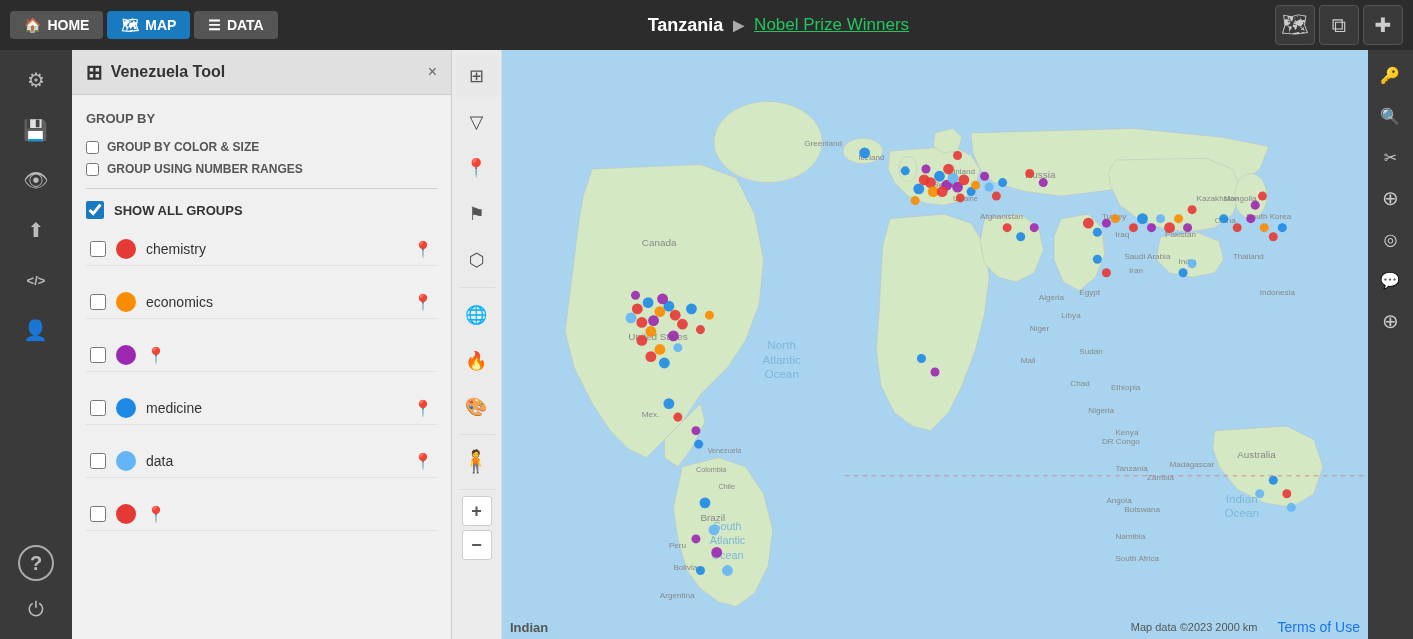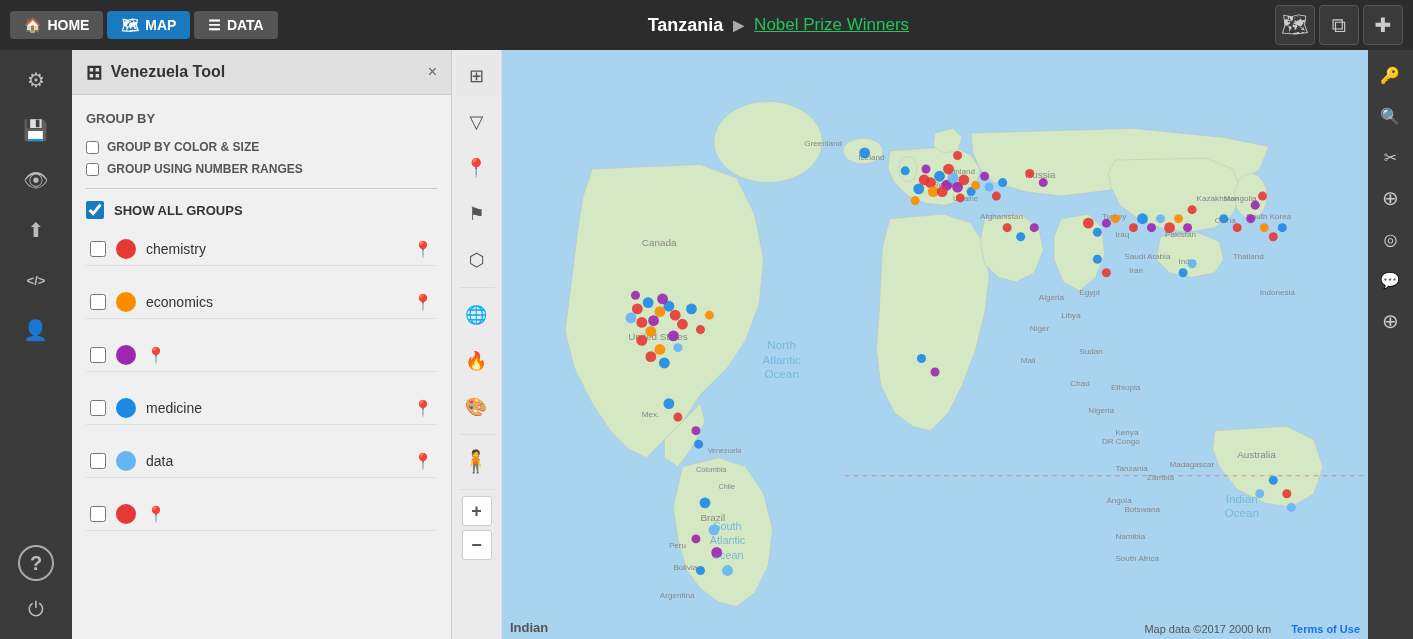--- a/index.html
+++ b/index.html
@@ -301,24 +301,23 @@
       color: #555;
       font-weight: bold;
       pointer-events: all;
     }
     .map-data-text {
       font-size: 11px;
       color: #555;
       pointer-events: all;
     }
     .terms-text {
-      font-size: 11px;
+      font-size: 14px;
       color: #1a73e8;
       pointer-events: all;
-      font-weight: bold;
     }
   </style>
 </head>
 <body>
 
 <div class="top-nav">
   <button class="nav-btn home">
     <span>🏠</span>
     <span>HOME</span>
   </button>
@@ -639,21 +638,21 @@
       <circle cx="835" cy="140" r="5" fill="#9c27b0" opacity="0.9"></circle>
       <circle cx="843" cy="130" r="5" fill="#e53935" opacity="0.9"></circle>
 
       <line x1="380" y1="440" x2="960" y2="440" stroke="#c88" stroke-width="1" stroke-dasharray="5,5"></line>
     </svg>
 
     
     <div class="map-attribution">
       <span class="google-logo">Indian</span>
       <div style="display:flex; gap:20px; align-items:center;">
-        <span class="map-data-text">Map data ©2017   2000 km</span>
+        <span class="map-data-text">Map data ©2023   2000 km</span>
         <span class="terms-text">Terms of Use</span>
       </div>
     </div>
   </div>
 
   <div class="right-toolbar">
     <div class="right-tool-btn">🔑</div>
     <div class="right-tool-btn">🔍</div>
     <div class="right-tool-btn">✂</div>
     <div class="right-tool-btn" style="font-size:20px;">⊕</div>

